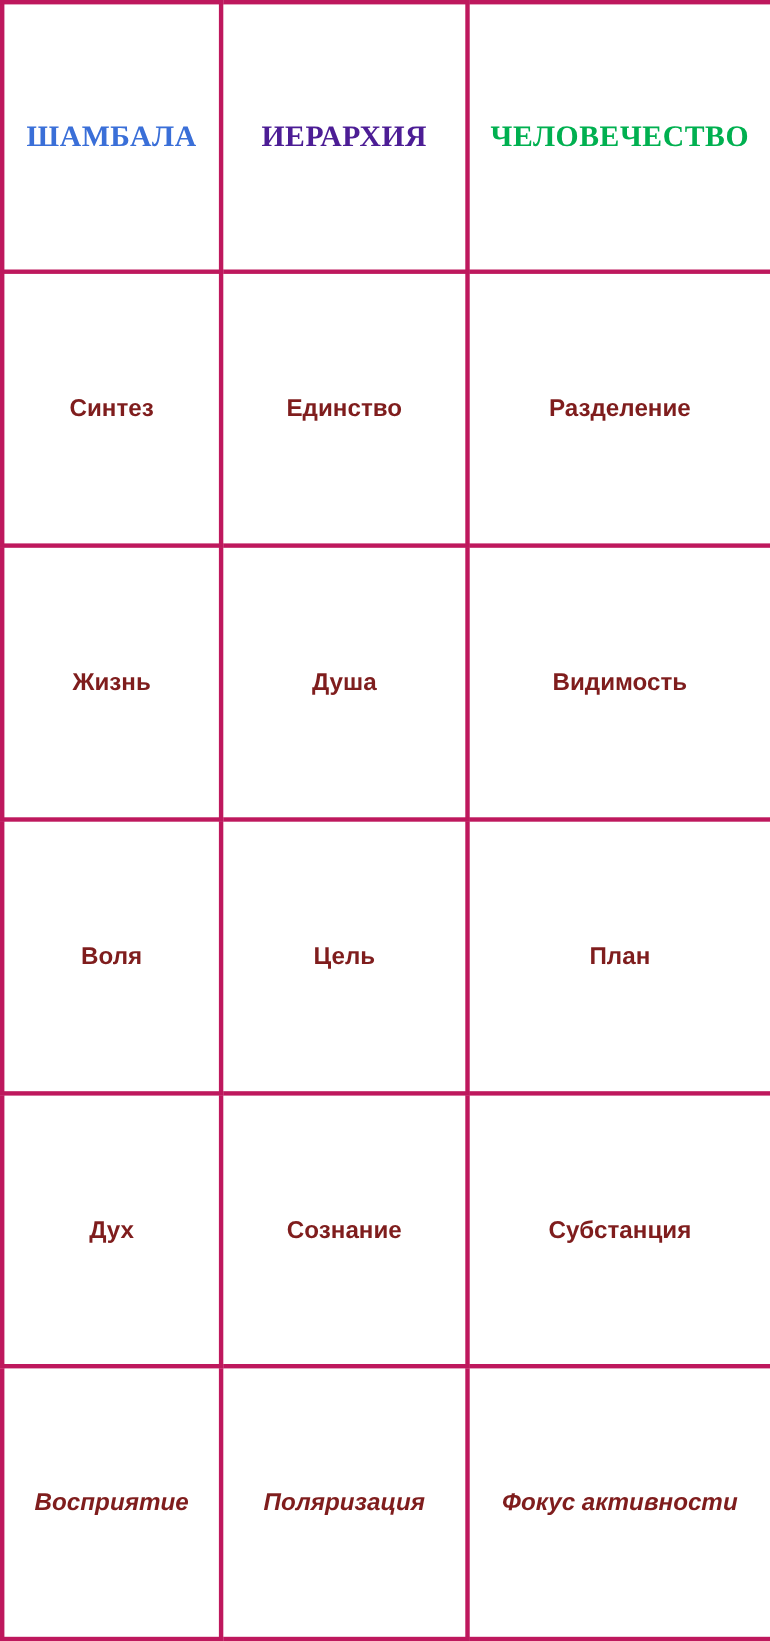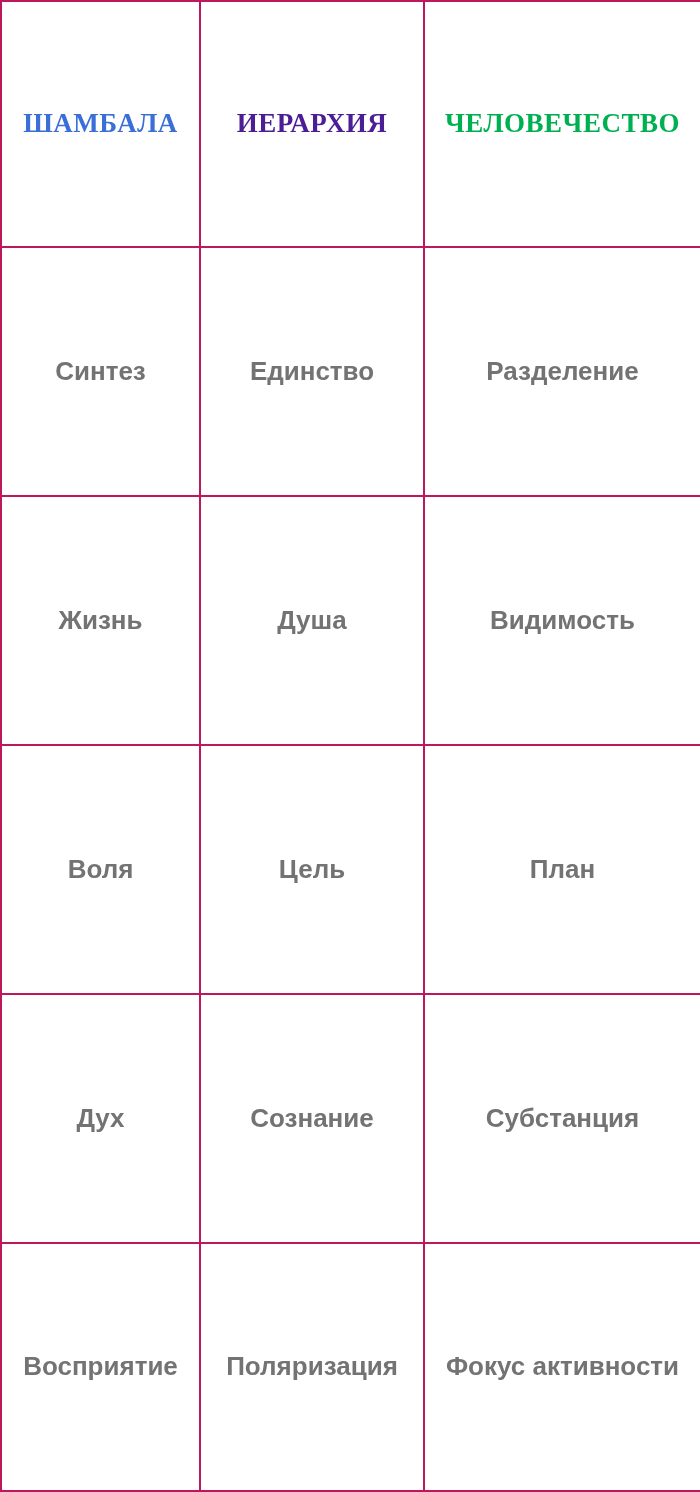--- a/index.html
+++ b/index.html
@@ -19,21 +19,21 @@
     height: 1492px;
     box-sizing: border-box;
   }
   table.matrix {
     border-collapse: collapse;
     table-layout: fixed;
     width: 700px;
     height: 1492px;
   }
   table.matrix td {
-    border: 2px solid #be185d;
+    border: 4px solid #be185d;
     text-align: center;
     vertical-align: middle;
     padding: 4px 6px;
     box-sizing: border-box;
   }
   
   col.c1 { width: 199px; }
   col.c2 { width: 224px; }
   col.c3 { width: 277px; }
 
@@ -53,27 +53,28 @@
   .head-hierarchy { color: #4c1d95; }
   .head-humanity { color: #00b050; font-family: Liberation Serif, serif; }
 
   
   tr.body-row td {
     height: 213px;
   }
   .cell-text {
     font-family: "Liberation Sans", sans-serif;
     font-weight: bold;
-    font-size: 26px;
+    font-size: 22px;
     line-height: 1.2;
-    color: #737373;
+    color: #7f1d1d;
     white-space: nowrap;
   }
   tr.body-row.last td {
     height: 212px;
+    font-style: italic;
   }
 </style>
 </head>
 <body>
 
 <div class="table-wrap">
   <table class="matrix">
     <colgroup>
       <col class="c1">
       <col class="c2">

